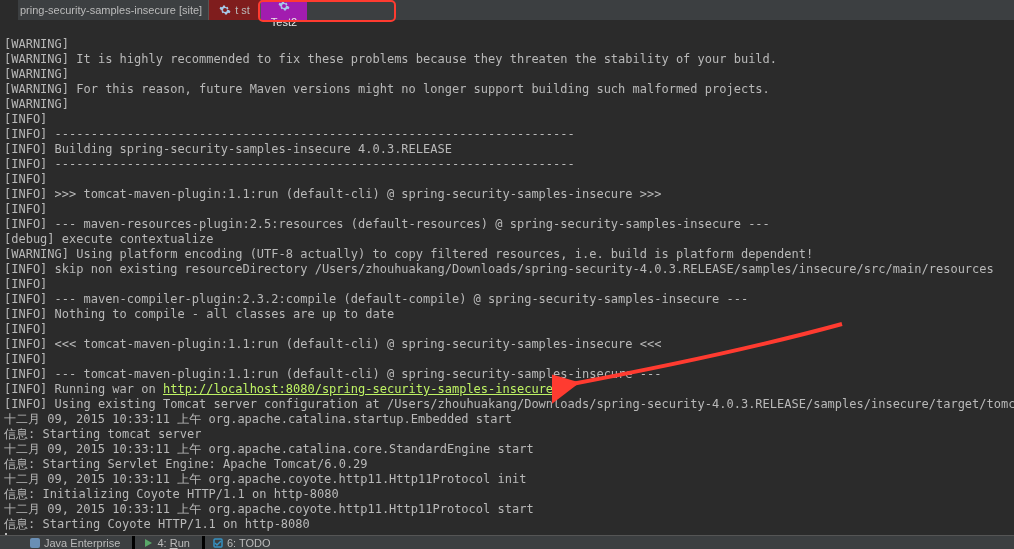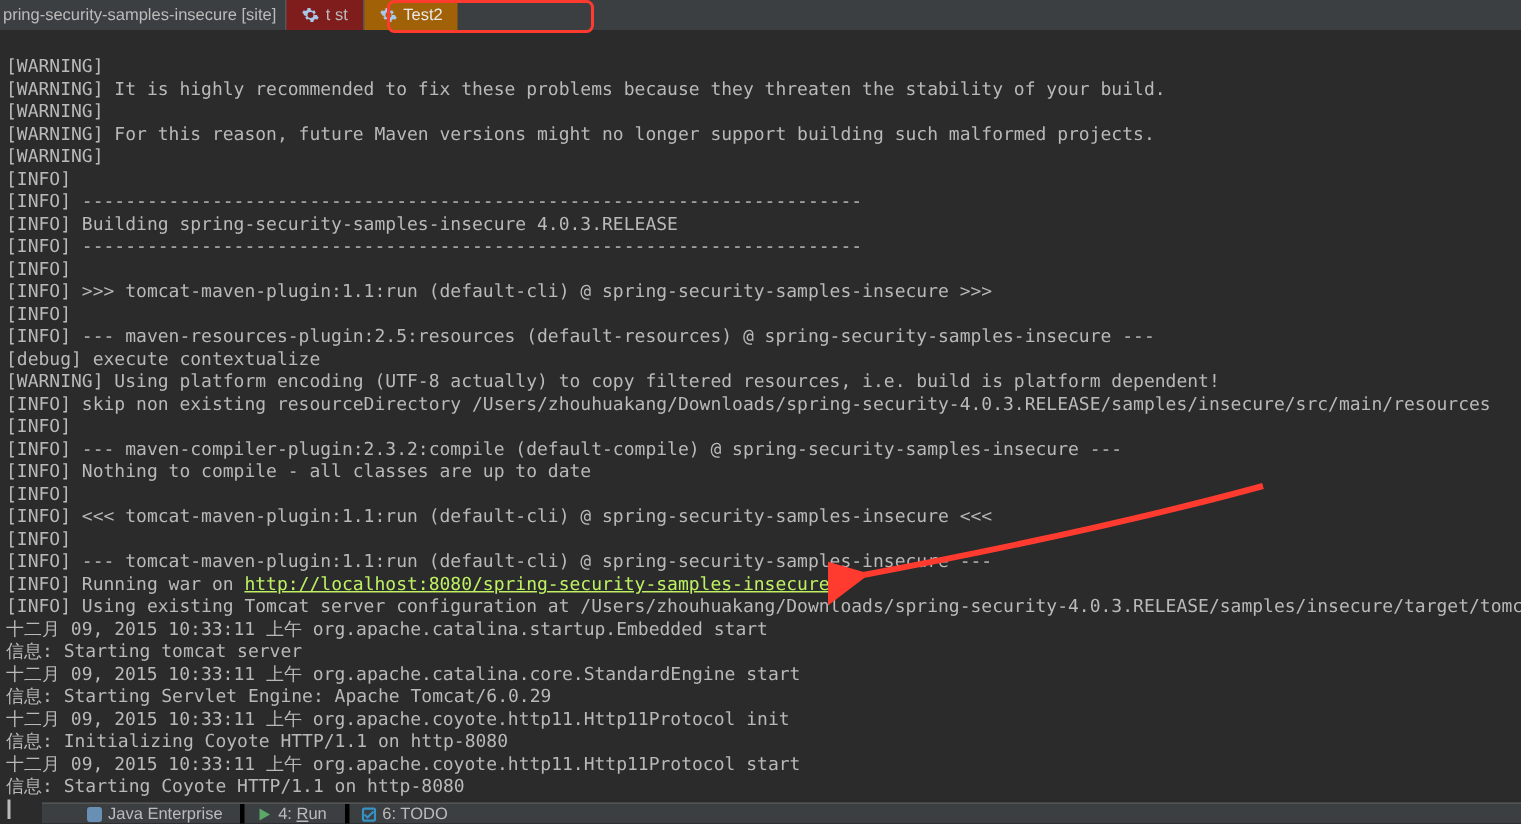--- a/index.html
+++ b/index.html
@@ -9,31 +9,32 @@
       font-family:"Menlo","Consolas",monospace;
       font-size:12px; color:#bbbbbb;
       overflow:hidden; position:relative;
     }
     .topbar {
       height:20px; background:#3c3f41;
       display:flex; align-items:center;
       font-family:"Helvetica Neue",Arial,sans-serif;
       font-size:11px; color:#bbbbbb;
       padding-left:2px;
+      margin-left:18px;
     }
     .project-label { white-space:nowrap; }
     .tabs { display:flex; margin-left:6px; height:20px; }
     .tab {
       display:flex; align-items:center; gap:4px;
       padding:0 10px; height:20px;
       border-left:1px solid #555;
       background:#7f1d1d; color:#bbbbbb;
       cursor:default;
     }
-    .tab.active { background:#a16207; color:#e8e8e8; }
+    .tab.active { background:#a21caf; color:#e8e8e8;flex-direction:column; }
     .gear-icon svg { width:12px; height:12px; display:block; }
     .highlight-box {
       position:absolute; top:0; left:258; 
       left:258px; width:138px; height:22px;
       border:2px solid #ff3b30; border-radius:5px;
       pointer-events:none;
     }
     .console {
       position:absolute; top:20px; left:0; right:0; bottom:14px;
       padding:2px 4px 0 4px;
@@ -47,21 +48,20 @@
       position:absolute; width:300px; height:120px;
       left:552px; top:314px; pointer-events:none;
     }
     .bottombar {
       position:absolute; left:0; right:0; bottom:0; height:14px;
       background:#3c3f41; display:flex; align-items:flex-start;
       font-family:"Helvetica Neue",Arial,sans-serif;
       font-size:11px; color:#bbbbbb;
       padding-left:6px; gap:4px;
       border-top:1px solid #555;
-      margin-left:28px;
     }
     .tool-tab {
       display:flex; align-items:center; gap:4px;
       padding:0 8px; height:14px;
       border-left:3px solid #000000;
     }
     .tool-tab.first { border-left:none; padding-left:24px; }
     .tool-tab svg { width:10px; height:10px; display:block; }
     .tool-underline { text-decoration:underline; }
   </style>

